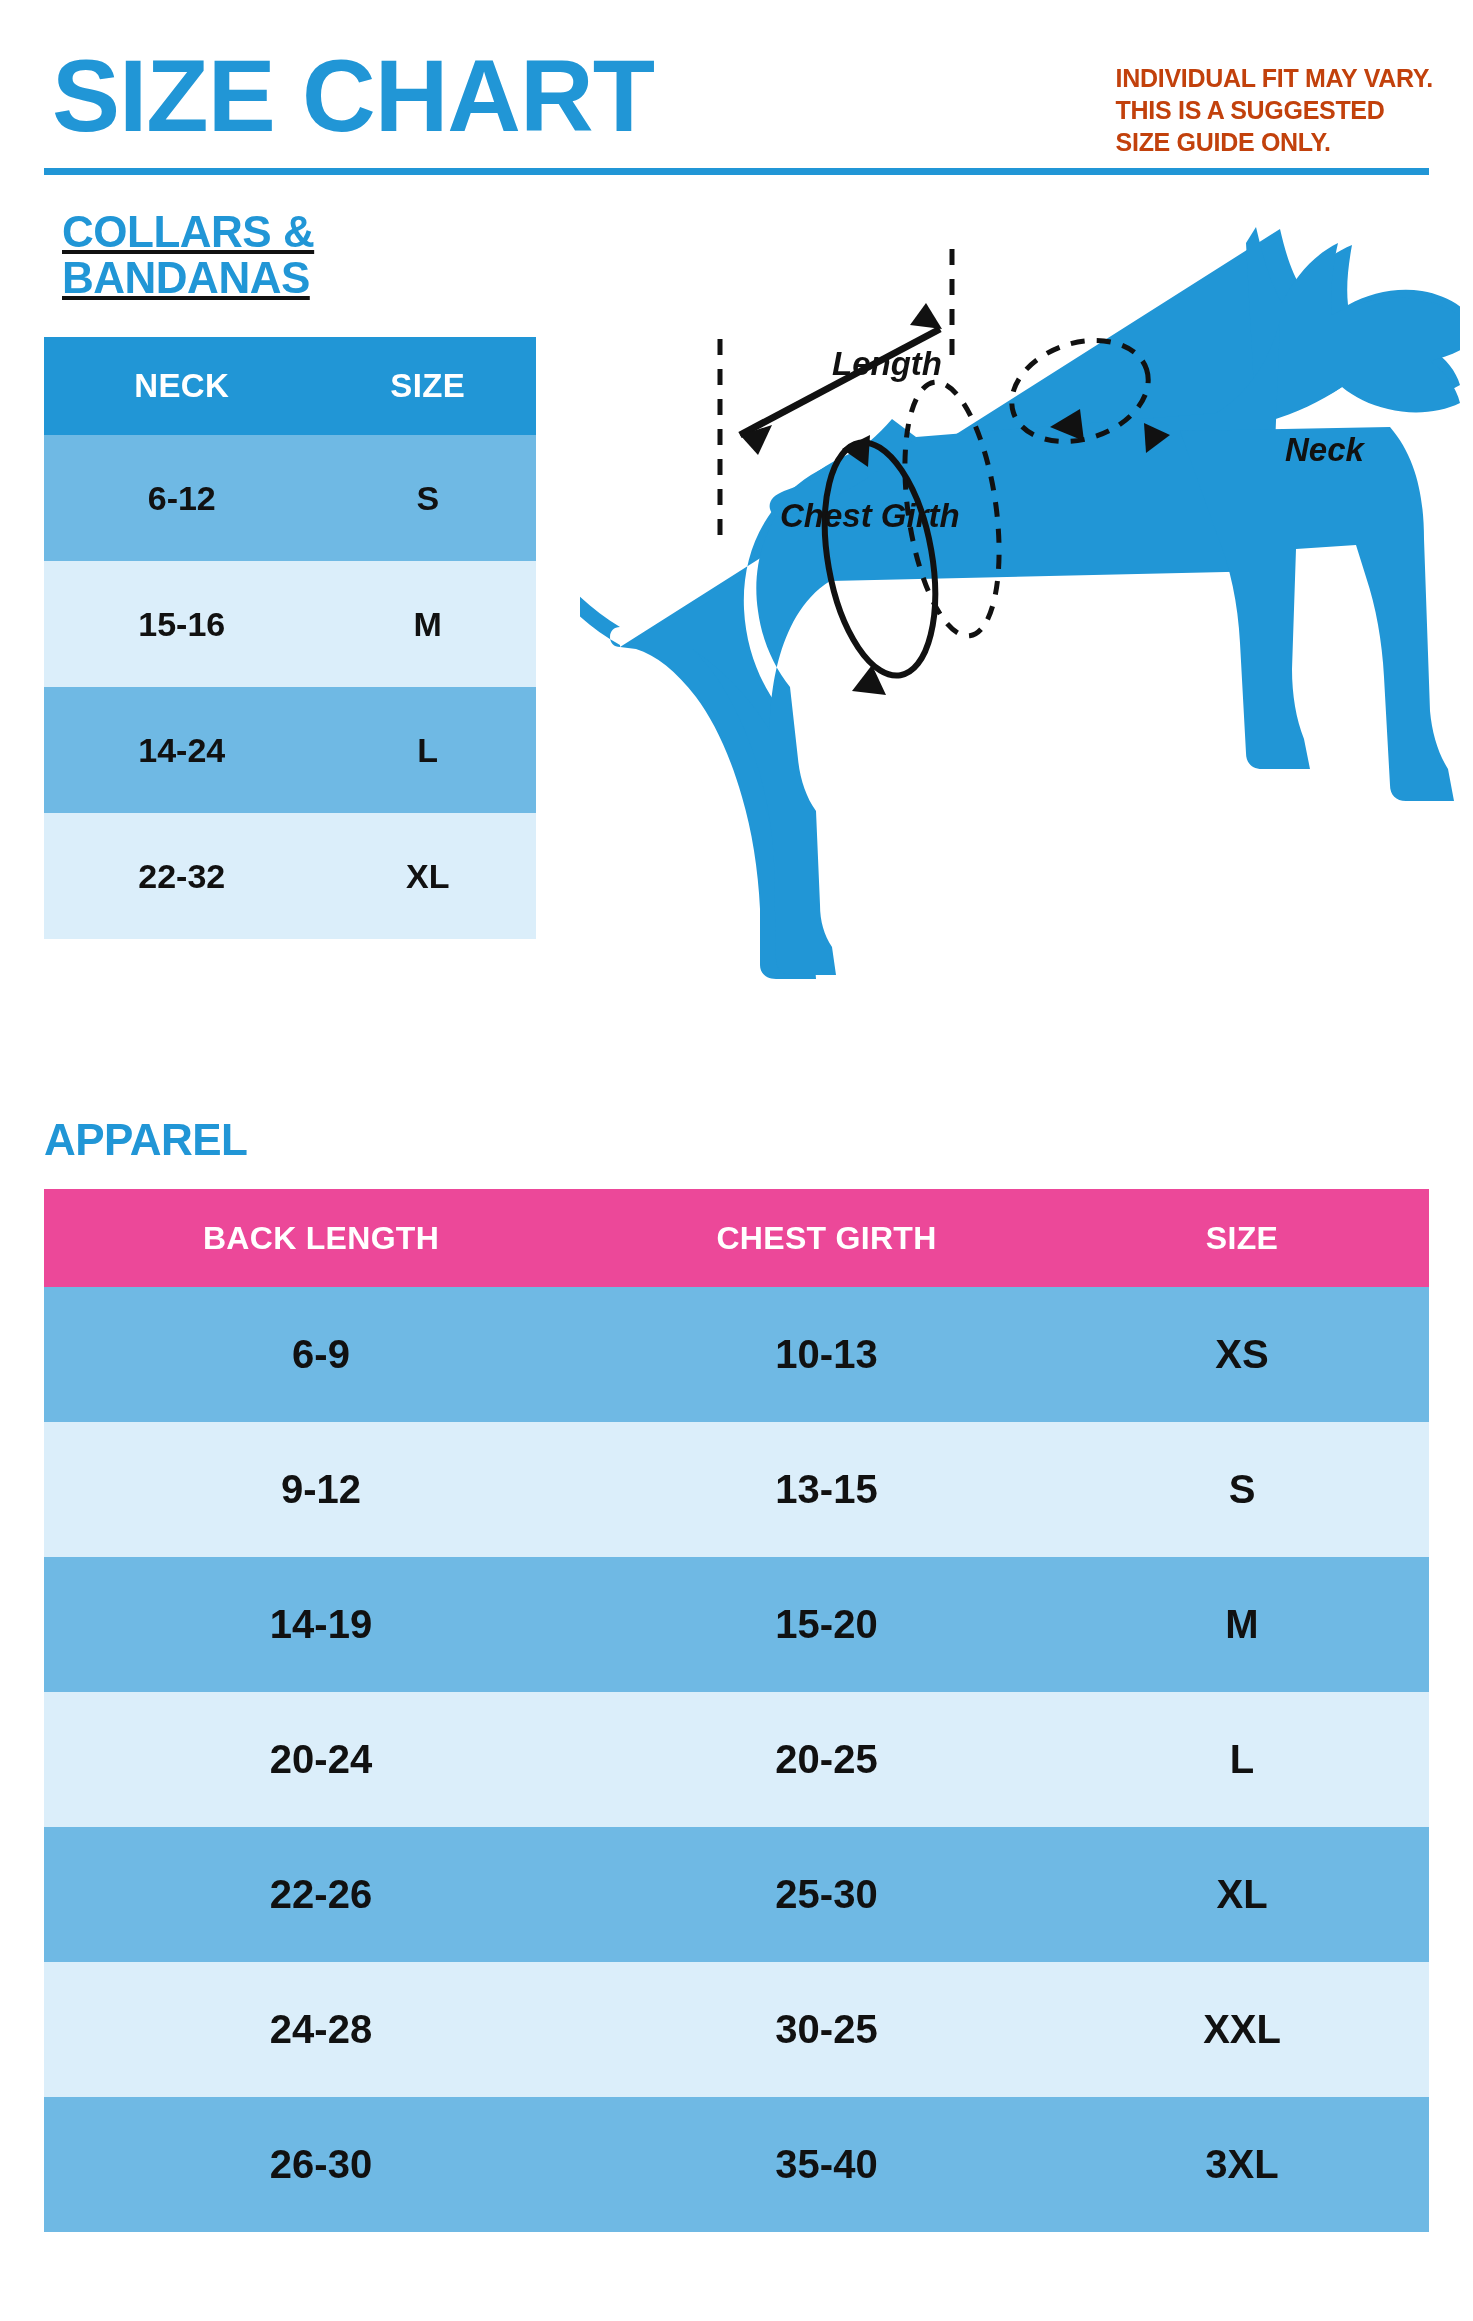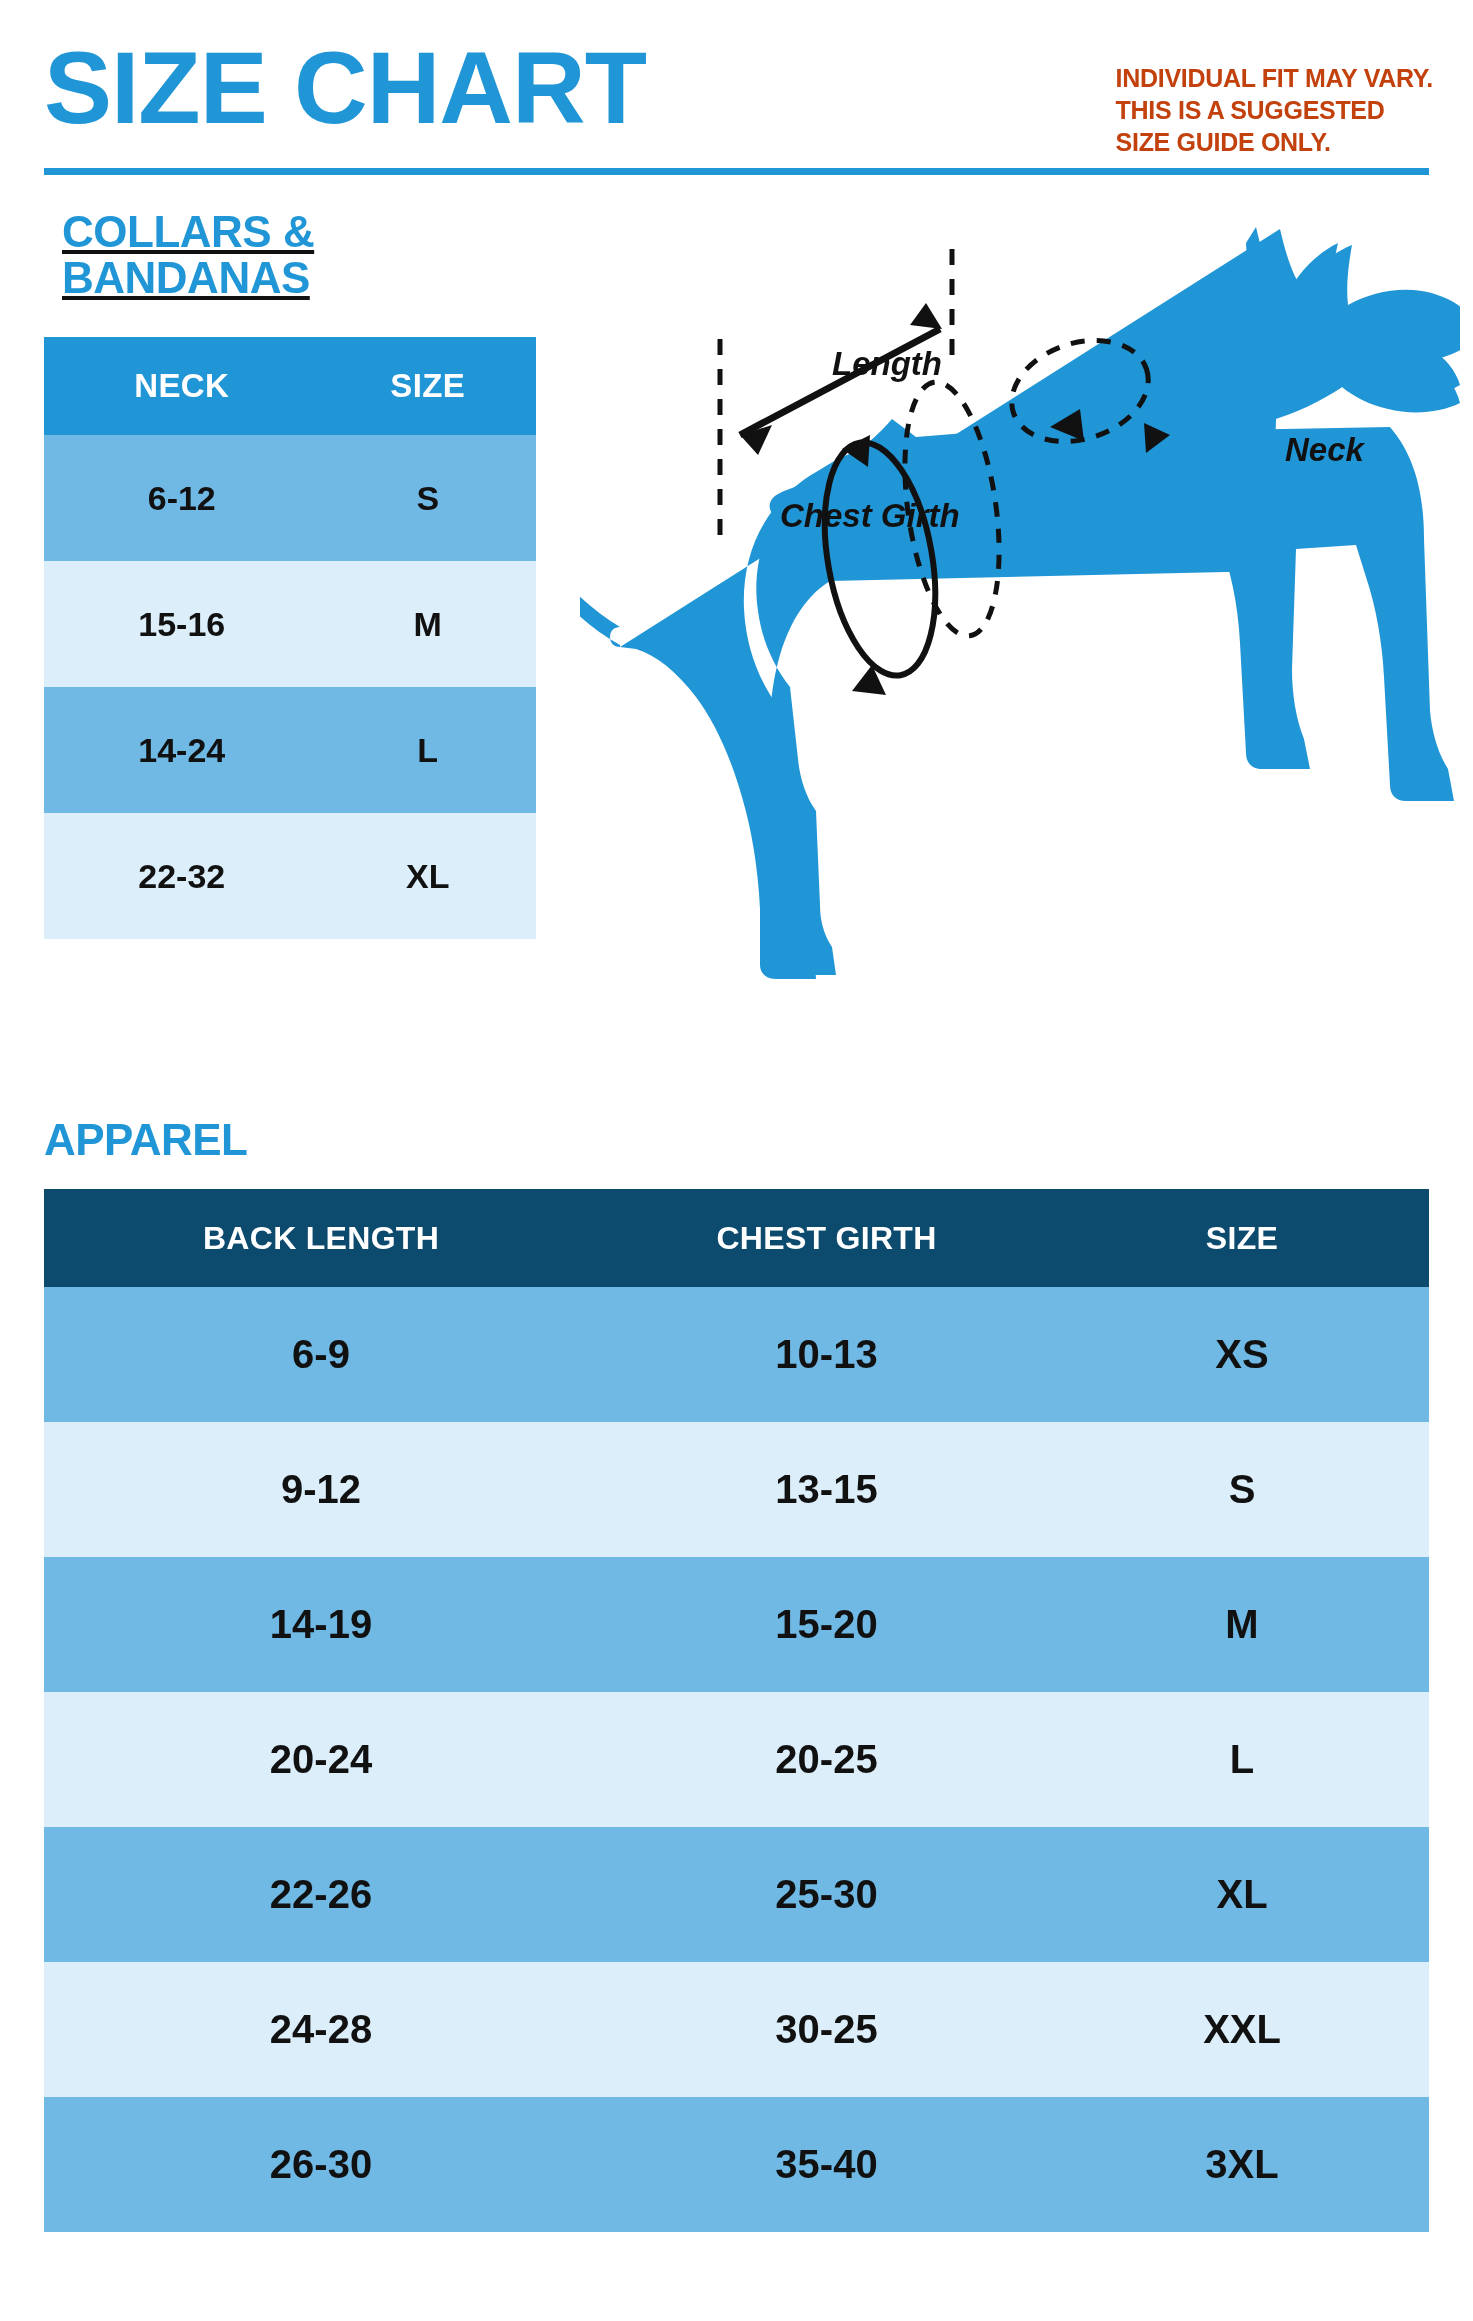--- a/index.html
+++ b/index.html
@@ -30,21 +30,21 @@
     display: flex;
     align-items: flex-start;
     justify-content: space-between;
   }
   .title {
     font-size: 102px;
     line-height: 0.95;
     font-weight: bold;
     color: #2196d6;
     letter-spacing: -1px;
-    margin: 0;
+    margin: 8px;
     padding: 0 0 0 4px;
     white-space: nowrap;
   }
   .disclaimer {
     color: #c2410c;
     font-size: 25px;
     line-height: 1.28;
     font-weight: 600;
     padding-top: 22px;
     text-align: left;
@@ -133,21 +133,21 @@
   .apparel-title {
     margin-top: 8px;
   }
   .apparel-table {
     margin: 26px 0 0 4px;
     width: 1385px;
     border-collapse: collapse;
     table-layout: fixed;
   }
   .apparel-table th {
-    background: #0c4a6e;
+    background: #ec4899;
     color: #ffffff;
     font-size: 32px;
     font-weight: bold;
     height: 96px;
     letter-spacing: 0.3px;
   }
   .apparel-table col.c1 { width: 40%; }
   .apparel-table col.c2 { width: 33%; }
   .apparel-table col.c3 { width: 27%; }
   .apparel-table td {

